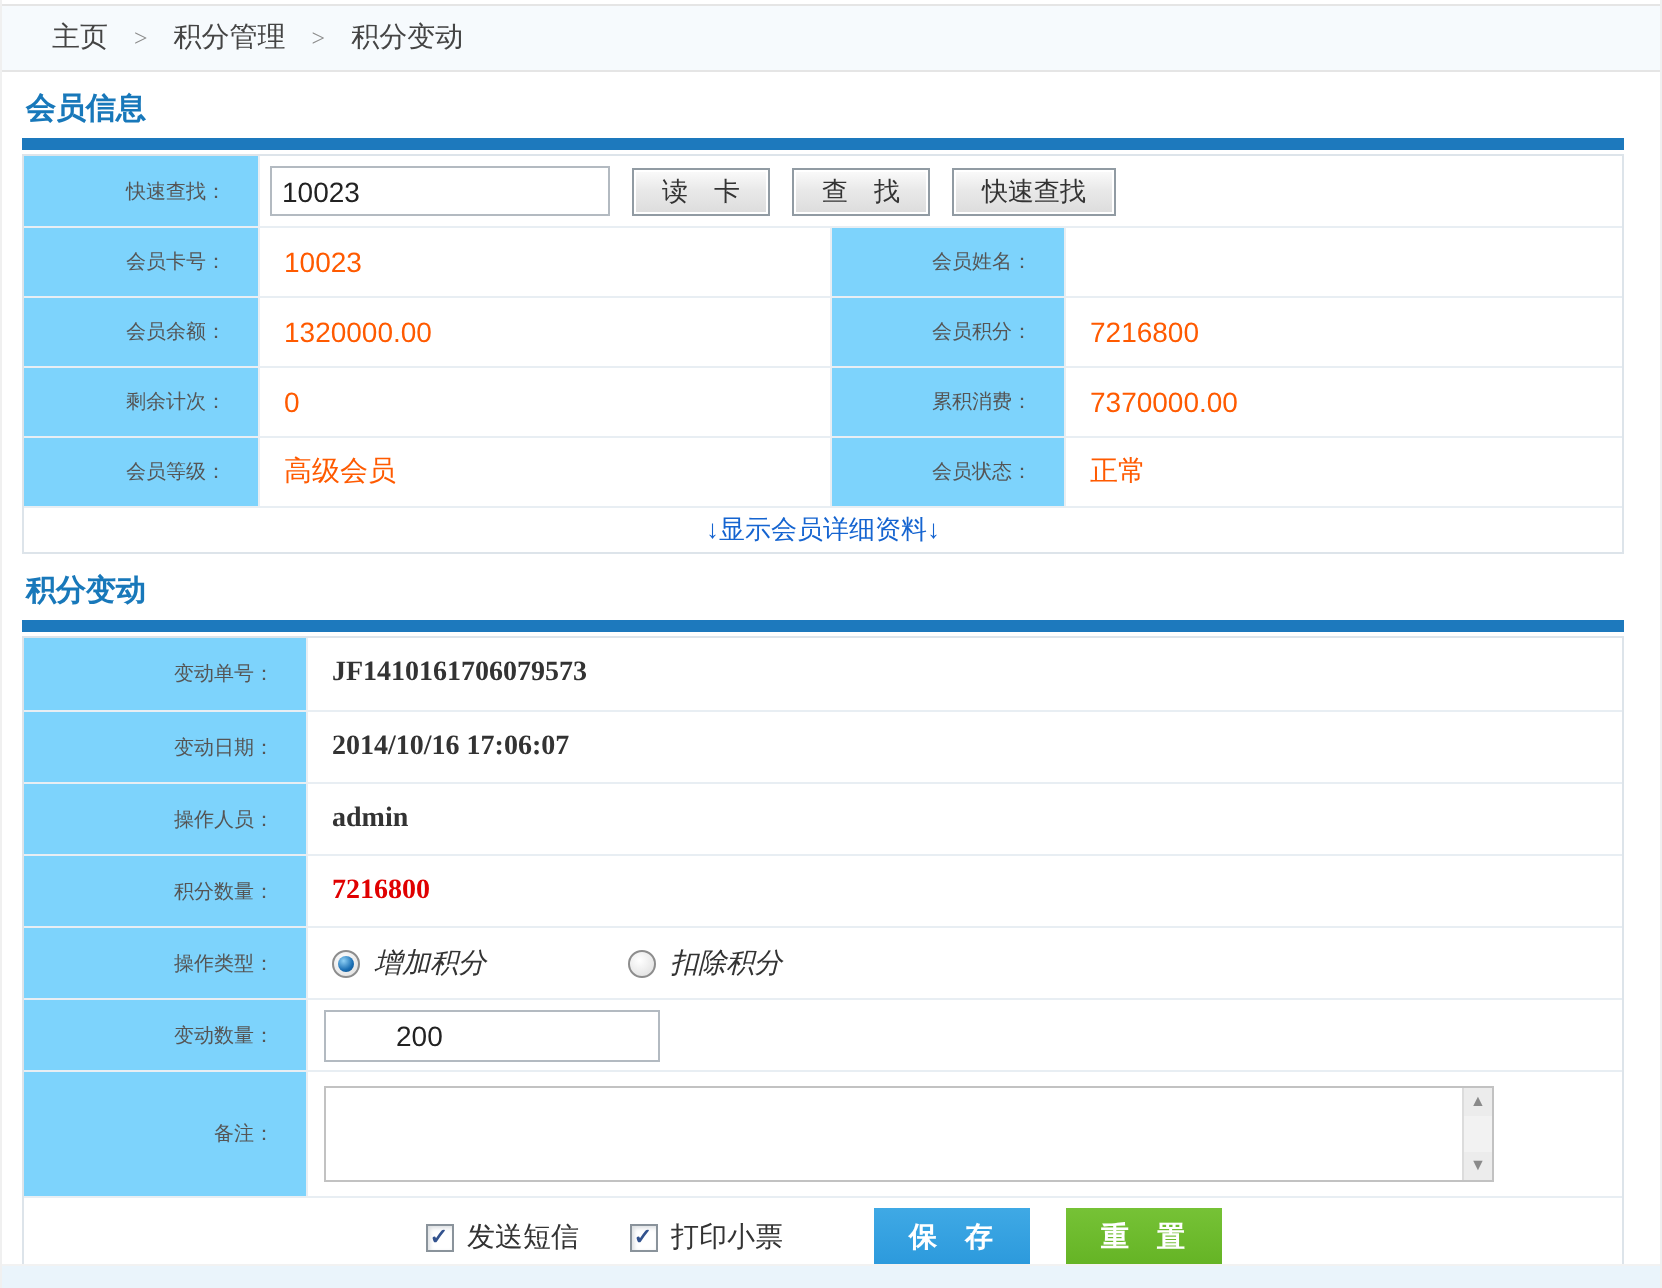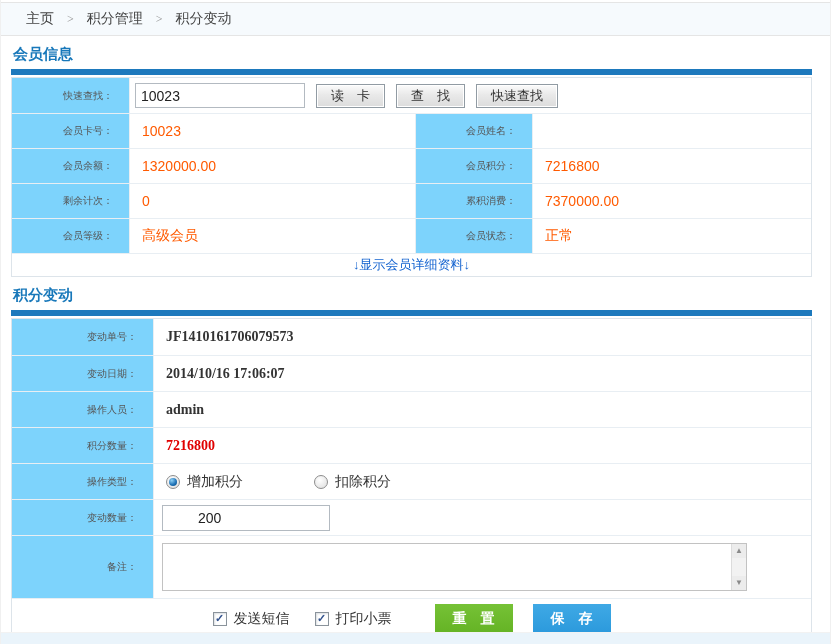--- a/index.html
+++ b/index.html
@@ -61,21 +61,21 @@
     height:23px; border-top:1px solid #e8eef3;
     display:flex; align-items:center; justify-content:center;
     font-size:13px; color:#1564d0; cursor:pointer;
   }
 
   
   .tbl2 .lbl { width:142px; }
   .tbl2 .row { min-height:36px; }
   .tbl2 .val { flex:1; }
 
-  .radio-group { display:flex; align-items:center; gap:8px; font-size:14px; color:#333; }
+  .radio-group { display:flex; align-items:center; gap:8px; font-size:14px; color:#333;font-style:italic; }
   .radio {
     width:14px; height:14px; border-radius:50%; border:1px solid #8d8d8d;
     background:radial-gradient(circle at 40% 35%, #ffffff, #dcdcdc); position:relative; cursor:pointer; flex-shrink:0;
   }
   .radio.sel::after {
     content:''; position:absolute; left:2px; top:2px; right:2px; bottom:2px;
     border-radius:50%; background:radial-gradient(circle at 35% 30%, #8ed0f5, #1b6fb4 60%, #0c4a80);
   }
   .radio-opt { display:flex; align-items:center; gap:7px; }
   .radio-gap { width:55px; }
@@ -238,22 +238,22 @@
 
       <div class="foot-row">
         <span class="cb-group">
           <span class="cb">✓</span>
           <span>发送短信</span>
         </span>
         <span class="cb-group">
           <span class="cb">✓</span>
           <span>打印小票</span>
         </span>
+        <button class="btn btn-save">保　存</button>
         <button class="btn btn-reset">重　置</button>
-        <button class="btn btn-save">保　存</button>
       </div>
 
     </div>
 
   </div>
 
   <div class="page-footer"></div>
 </div>
 
 </body></html>

